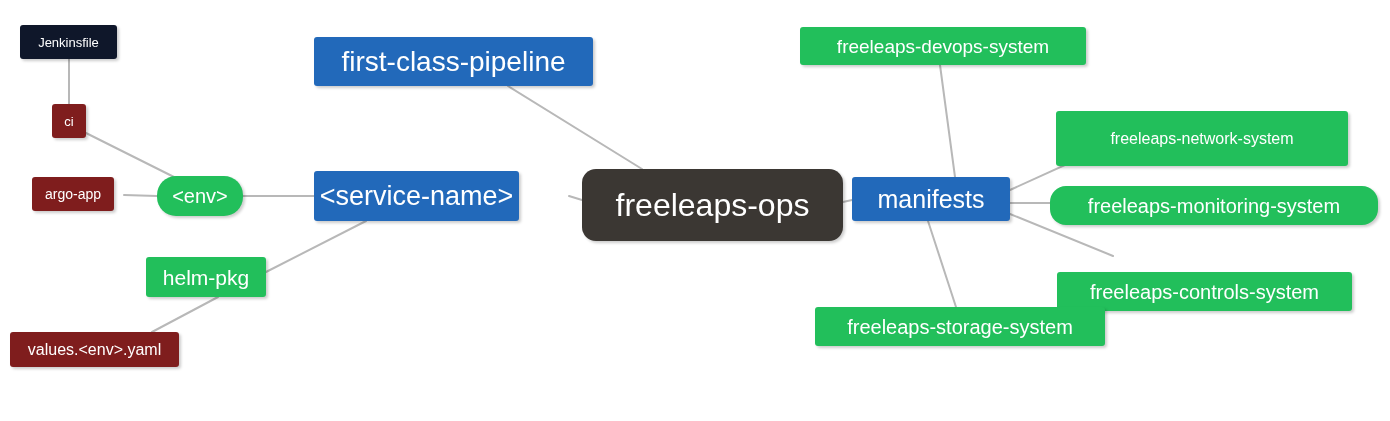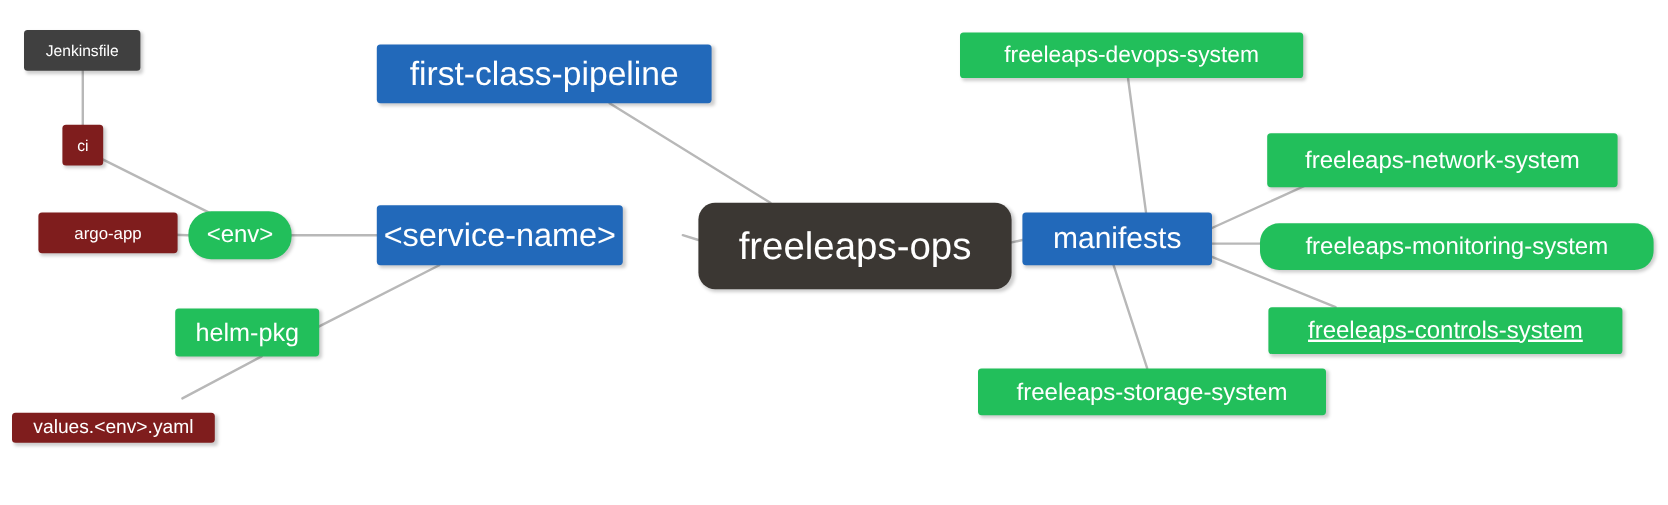--- a/index.html
+++ b/index.html
@@ -50,21 +50,21 @@
     padding: 0 10px;
   }
   .node-label {
     display: block;
     white-space: nowrap;
   }
   
   .c-root   { background: #3b3733; }
   .c-blue   { background: #2269ba; }
   .c-green  { background: #22bf5b; justify-content: center; }
-  .c-orange { background: #404040; }
+  .c-orange { background: #0f172a; }
   .c-red    { background: #7f1d1d; }
 </style>
 </head>
 <body>
 
 <div id="mindmap-canvas">
   <svg id="edge-layer" width="1390" height="421">
       <line class="edge-line" x1="69" y1="59" x2="69" y2="105" stroke="#b8b8b8"></line>
       <line class="edge-line" x1="86" y1="133" x2="176" y2="178" stroke="#b8b8b8"></line>
       <line class="edge-line" x1="124" y1="195" x2="157" y2="196" stroke="#b8b8b8"></line>
@@ -80,53 +80,53 @@
       <line class="edge-line" x1="1010" y1="214" x2="1113" y2="256" stroke="#b8b8b8"></line>
       <line class="edge-line" x1="928" y1="221" x2="956" y2="307" stroke="#b8b8b8"></line>
     </svg>
   <div id="node-layer">
       <div class="node c-orange" style="left: 20px; top: 25px; width: 97px; height: 34px; font-size: 13px;">
         <span class="node-label">Jenkinsfile</span>
       </div>
       <div class="node c-red" style="left: 52px; top: 104px; width: 34px; height: 34px; font-size: 13px;">
         <span class="node-label">ci</span>
       </div>
-      <div class="node c-red" style="left: 32px; top: 177px; width: 116px; height: 34px; font-size: 14px;">
+      <div class="node c-red" style="left: 32px; top: 177px; width: 82px; height: 34px; font-size: 14px;">
         <span class="node-label">argo-app</span>
       </div>
       <div class="node c-green" style="left: 157px; top: 176px; width: 86px; height: 40px; font-size: 20px; border-radius: 19px;">
         <span class="node-label">&lt;env&gt;</span>
       </div>
       <div class="node c-green" style="left: 146px; top: 257px; width: 120px; height: 40px; font-size: 21px;">
         <span class="node-label">helm-pkg</span>
       </div>
-      <div class="node c-red" style="left: 10px; top: 332px; width: 169px; height: 25px; font-size: 16px; margin-top: 12px;">
+      <div class="node c-red" style="left: 10px; top: 332px; width: 169px; height: 35px; font-size: 16px;">
         <span class="node-label">values.&lt;env&gt;.yaml</span>
       </div>
       <div class="node c-blue" style="left: 314px; top: 37px; width: 279px; height: 49px; font-size: 28px; text-align: right;">
         <span class="node-label">first-class-pipeline</span>
       </div>
       <div class="node c-blue" style="left: 314px; top: 171px; width: 205px; height: 50px; font-size: 27px;">
         <span class="node-label">&lt;service-name&gt;</span>
       </div>
       <div class="node c-root" style="left: 582px; top: 169px; width: 261px; height: 72px; font-size: 32px; border-radius: 14px;">
         <span class="node-label">freeleaps-ops</span>
       </div>
       <div class="node c-blue" style="left: 852px; top: 177px; width: 158px; height: 44px; font-size: 25px;">
         <span class="node-label">manifests</span>
       </div>
       <div class="node c-green" style="left: 800px; top: 27px; width: 286px; height: 38px; font-size: 19px;">
         <span class="node-label">freeleaps-devops-system</span>
       </div>
-      <div class="node c-green" style="left: 1056px; top: 111px; width: 292px; height: 45px; font-size: 20px;">
+      <div class="node c-green" style="left: 1056px; top: 111px; width: 292px; height: 55px; font-size: 16px;">
         <span class="node-label">freeleaps-network-system</span>
       </div>
       <div class="node c-green" style="left: 1050px; top: 186px; width: 328px; height: 39px; font-size: 20px; border-radius: 16px;">
         <span class="node-label">freeleaps-monitoring-system</span>
       </div>
-      <div class="node c-green" style="left: 1057px; top: 256px; width: 295px; height: 39px; font-size: 20px; text-decoration: underline;">
+      <div class="node c-green" style="left: 1057px; top: 272px; width: 295px; height: 39px; font-size: 20px;">
         <span class="node-label">freeleaps-controls-system</span>
       </div>
       <div class="node c-green" style="left: 815px; top: 307px; width: 290px; height: 39px; font-size: 20px;">
         <span class="node-label">freeleaps-storage-system</span>
       </div>
     </div>
 </div>
 
 </body></html>

